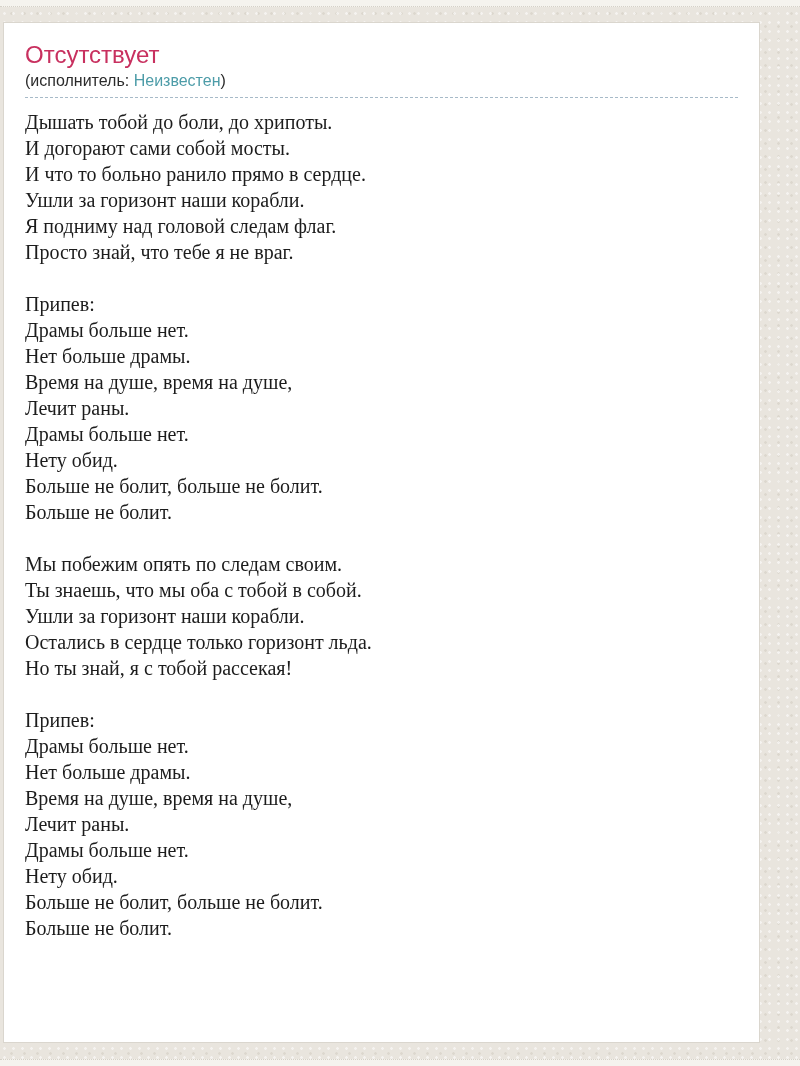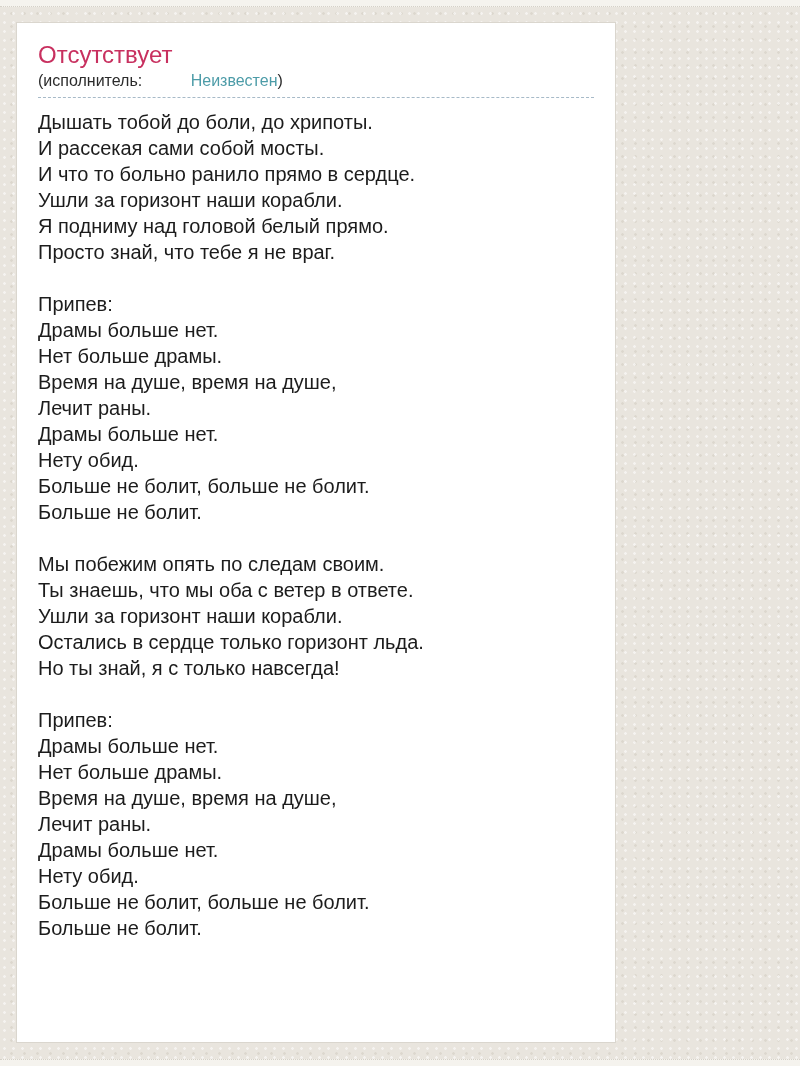--- a/index.html
+++ b/index.html
@@ -19,23 +19,23 @@
   .edge {
     position: absolute;
     left: 0;
     width: 800px;
     background: #f5f3ee;
   }
   .edge-top    { top: 0;    height: 6px; border-bottom: 1px dotted #d5d1c8; }
   .edge-bottom { bottom: 0; height: 6px; border-top:    1px dotted #d5d1c8; }
   .card {
     position: absolute;
-    left: 16px;
+    left: 3px;
     top: 22px;
-    width: 600px;
+    width: 757px;
     height: 1021px;
     box-sizing: border-box;
     background: var(--card-background, #ffffff);
     border: 1px solid #dad6ce;
     padding: 18px 21px 0 21px;
   }
   .song-title {
     margin: 0;
     font-size: 24px;
     font-weight: normal;
@@ -47,66 +47,66 @@
     font-size: 16px;
     line-height: 19px;
     color: #2b2b2b;
     padding-bottom: 7px;
     border-bottom: 1px dashed var(--divider, #a7bac8);
   }
   .artist-link {
     color: var(--artist-link, #4d9ca8);
     text-decoration: none;
     cursor: pointer;
-    margin-left: 44px;
   }
   .lyrics {
     margin-top: 11px;
     font-size: 20px;
     line-height: 26px;
     color: var(--text, #1c1c1c);
+    font-family: Liberation Serif, serif;
   }
   .stanza { margin: 0 0 26px 0; }
   .stanza:last-child { margin-bottom: 0; }
   .lyric-line { white-space: pre-wrap; }
 </style>
 </head>
 <body>
 
 <div class="edge edge-top"></div>
 
 <div class="card">
   <h1 class="song-title">Отсутствует</h1>
   <div class="artist-line"><span>(исполнитель: </span><a class="artist-link">Неизвестен</a><span>)</span></div>
   <div class="lyrics">
       <div class="stanza">
         <div class="lyric-line">Дышать тобой до боли, до хрипоты.</div>
-        <div class="lyric-line">И рассекая сами собой мосты.</div>
+        <div class="lyric-line">И догорают сами собой мосты.</div>
         <div class="lyric-line">И что то больно ранило прямо в сердце.</div>
         <div class="lyric-line">Ушли за горизонт наши корабли.</div>
-        <div class="lyric-line">Я подниму над головой белый прямо.</div>
+        <div class="lyric-line">Я подниму над головой следам флаг.</div>
         <div class="lyric-line">Просто знай, что тебе я не враг.</div>
       </div>
       <div class="stanza">
         <div class="lyric-line">Припев:</div>
         <div class="lyric-line">Драмы больше нет.</div>
         <div class="lyric-line">Нет больше драмы.</div>
         <div class="lyric-line">Время на душе, время на душе,</div>
         <div class="lyric-line">Лечит раны.</div>
         <div class="lyric-line">Драмы больше нет.</div>
         <div class="lyric-line">Нету обид.</div>
         <div class="lyric-line">Больше не болит, больше не болит.</div>
         <div class="lyric-line">Больше не болит.</div>
       </div>
       <div class="stanza">
         <div class="lyric-line">Мы побежим опять по следам своим.</div>
-        <div class="lyric-line">Ты знаешь, что мы оба с ветер в ответе.</div>
+        <div class="lyric-line">Ты знаешь, что мы оба с тобой в собой.</div>
         <div class="lyric-line">Ушли за горизонт наши корабли.</div>
         <div class="lyric-line">Остались в сердце только горизонт льда.</div>
-        <div class="lyric-line">Но ты знай, я с только навсегда!</div>
+        <div class="lyric-line">Но ты знай, я с тобой рассекая!</div>
       </div>
       <div class="stanza">
         <div class="lyric-line">Припев:</div>
         <div class="lyric-line">Драмы больше нет.</div>
         <div class="lyric-line">Нет больше драмы.</div>
         <div class="lyric-line">Время на душе, время на душе,</div>
         <div class="lyric-line">Лечит раны.</div>
         <div class="lyric-line">Драмы больше нет.</div>
         <div class="lyric-line">Нету обид.</div>
         <div class="lyric-line">Больше не болит, больше не болит.</div>

